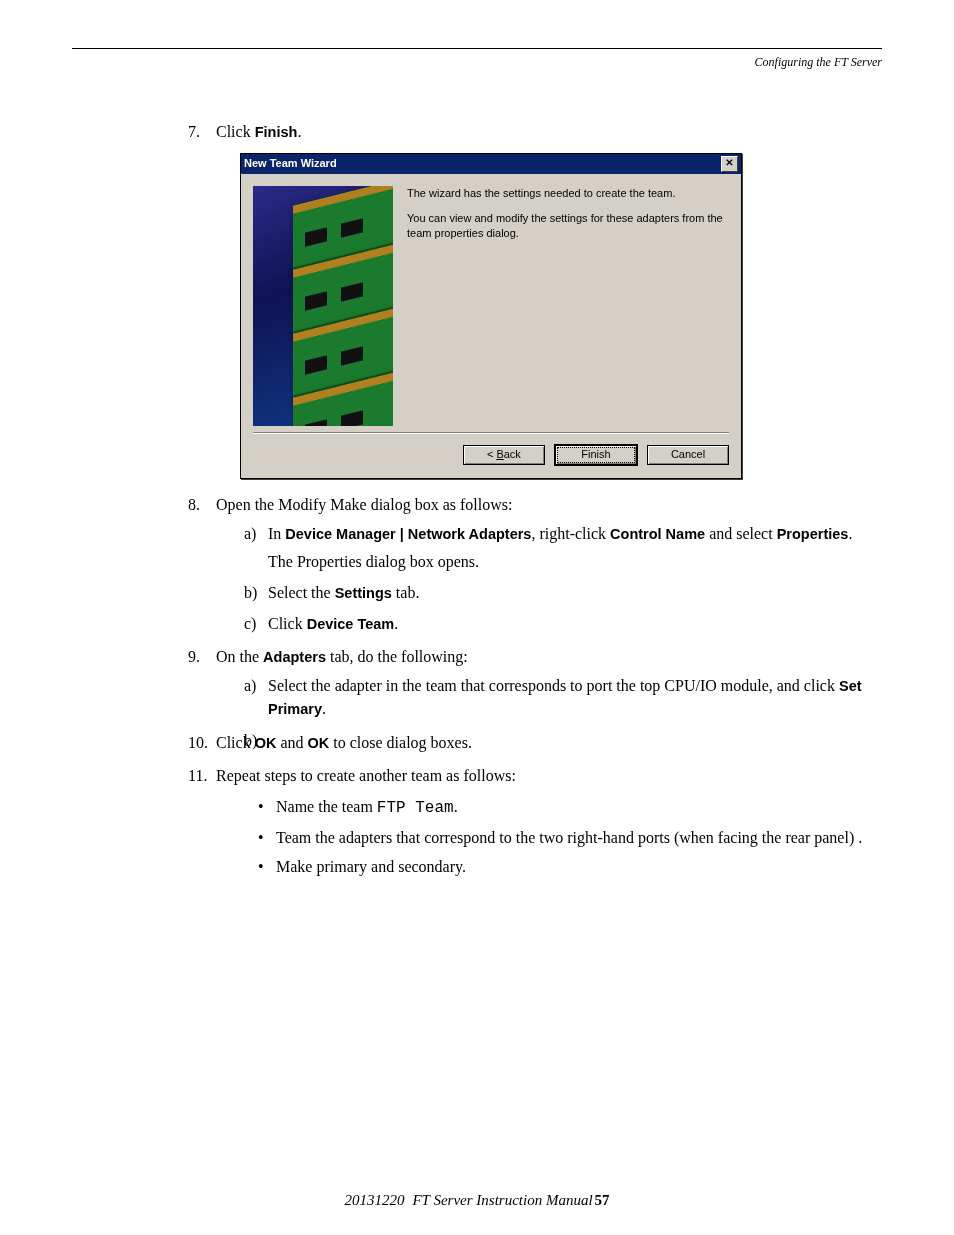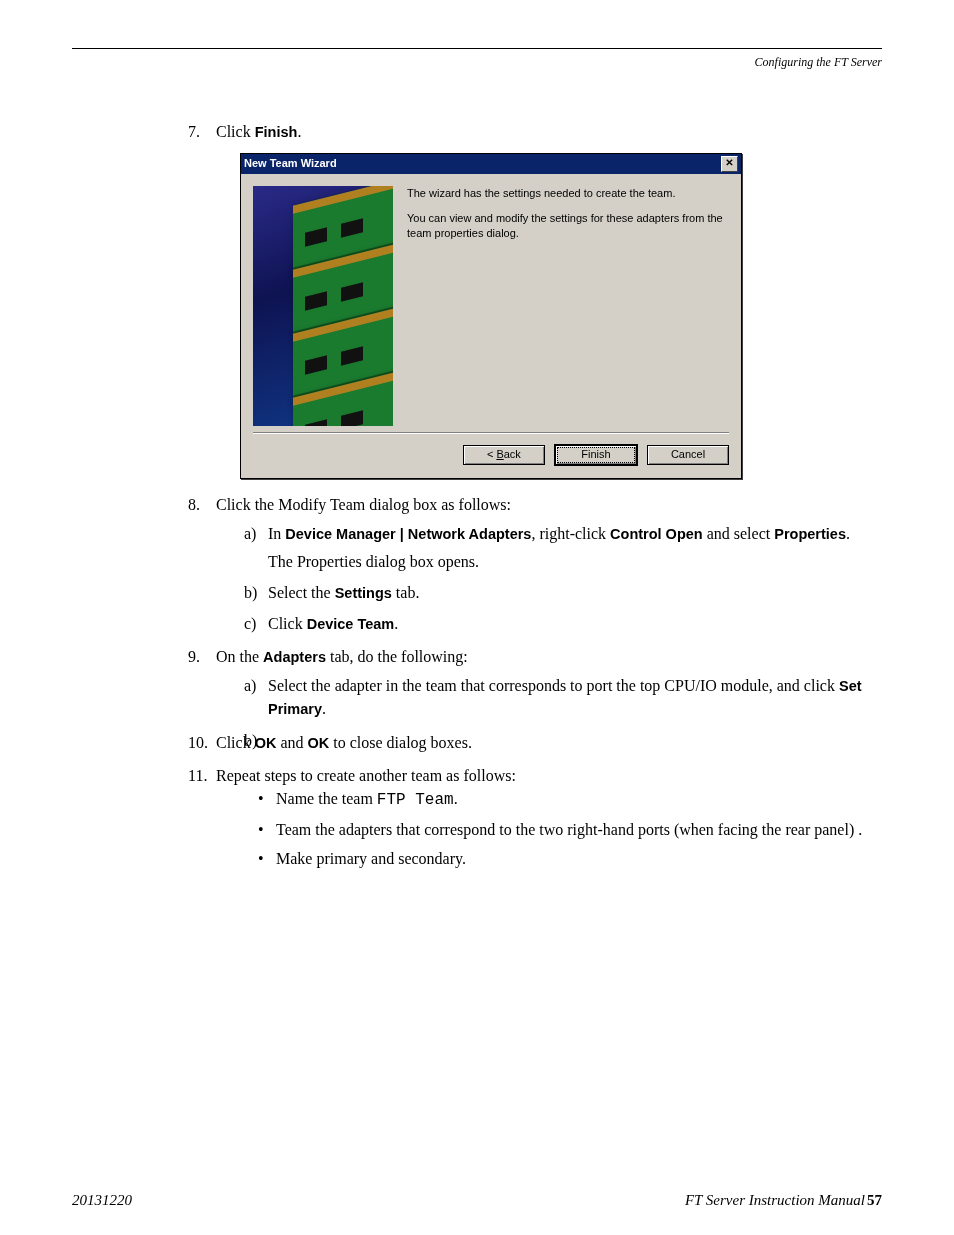--- a/index.html
+++ b/index.html
@@ -65,21 +65,21 @@
     margin-bottom: 8px;
   }
   ol.sub > li .subnum {
     position: absolute;
     left: 0;
     top: 0;
   }
   ul.bullets {
     list-style: none;
     padding: 0;
-    margin: 0 0 0 42px;
+    margin: 8px 0 0 42px;
   }
   ul.bullets > li {
     position: relative;
     padding-left: 18px;
     margin-bottom: 6px;
   }
   ul.bullets > li::before {
     content: "•";
     position: absolute;
     left: 0;
@@ -205,21 +205,21 @@
     outline-offset: -4px;
   }
   .underline { text-decoration: underline; }
 
   .footer {
     position: absolute;
     left: 72px;
     bottom: 26px;
     width: 810px;
     display: flex;
-    justify-content: space-between;
+    justify-content: center;
     font-size: 15px;
     gap: 8px;
   }
   .footer .left { font-style: italic; }
   .footer .right { font-style: italic; }
   .footer .right .pg { font-style: normal; font-weight: bold; margin-left: 2px; }
 </style>
 </head>
 <body>
 
@@ -258,25 +258,25 @@
           <div class="dlg-buttons">
             <span class="winbtn"><span>&lt; </span><span class="underline">B</span><span>ack</span></span>
             <span class="winbtn default">Finish</span>
             <span class="winbtn">Cancel</span>
           </div>
         </div>
       </li>
 
       <li>
         <span class="num">8.</span>
-        <span>Click the Modify Team dialog box as follows:</span>
+        <span>Open the Modify Make dialog box as follows:</span>
         <ol class="sub">
           <li>
             <span class="subnum">a)</span>
-            <span><span>In </span><span class="bold-sans">Device Manager | Network Adapters</span><span>, right-click </span><span class="bold-sans">Control Open</span><span> and select </span><span class="bold-sans">Properties</span><span>.</span></span>
+            <span><span>In </span><span class="bold-sans">Device Manager | Network Adapters</span><span>, right-click </span><span class="bold-sans">Control Name</span><span> and select </span><span class="bold-sans">Properties</span><span>.</span></span>
             <span class="desc">The Properties dialog box opens.</span>
           </li>
           <li>
             <span class="subnum">b)</span>
             <span><span>Select the </span><span class="bold-sans">Settings</span><span> tab.</span></span>
           </li>
           <li>
             <span class="subnum">c)</span>
             <span><span>Click </span><span class="bold-sans">Device Team</span><span>.</span></span>
           </li>

